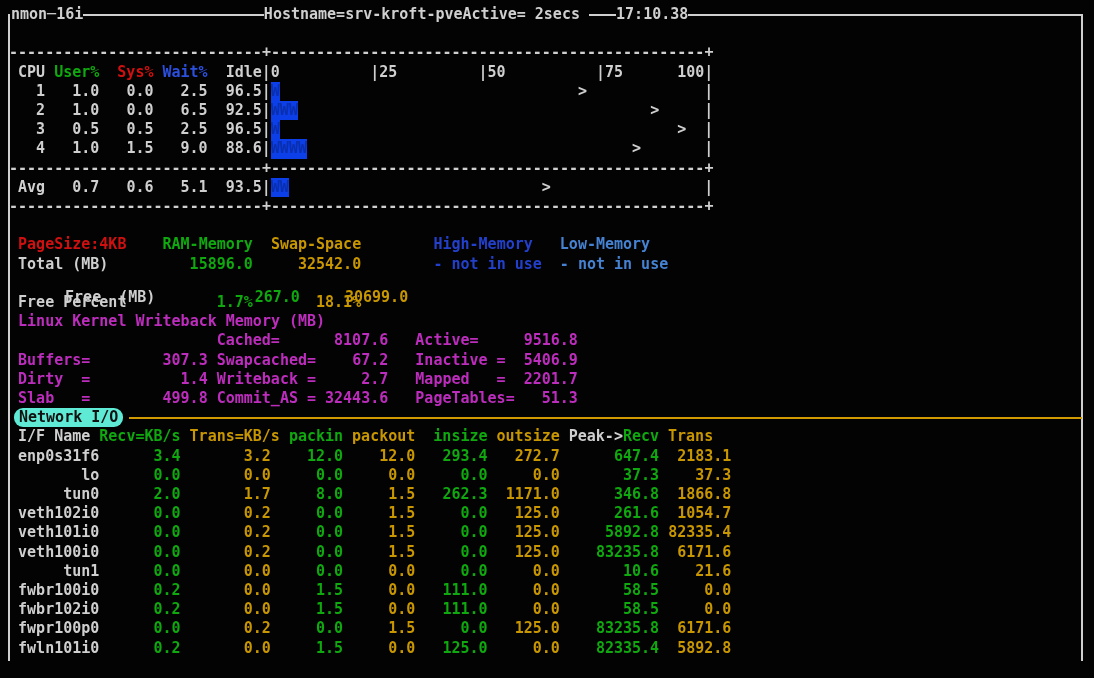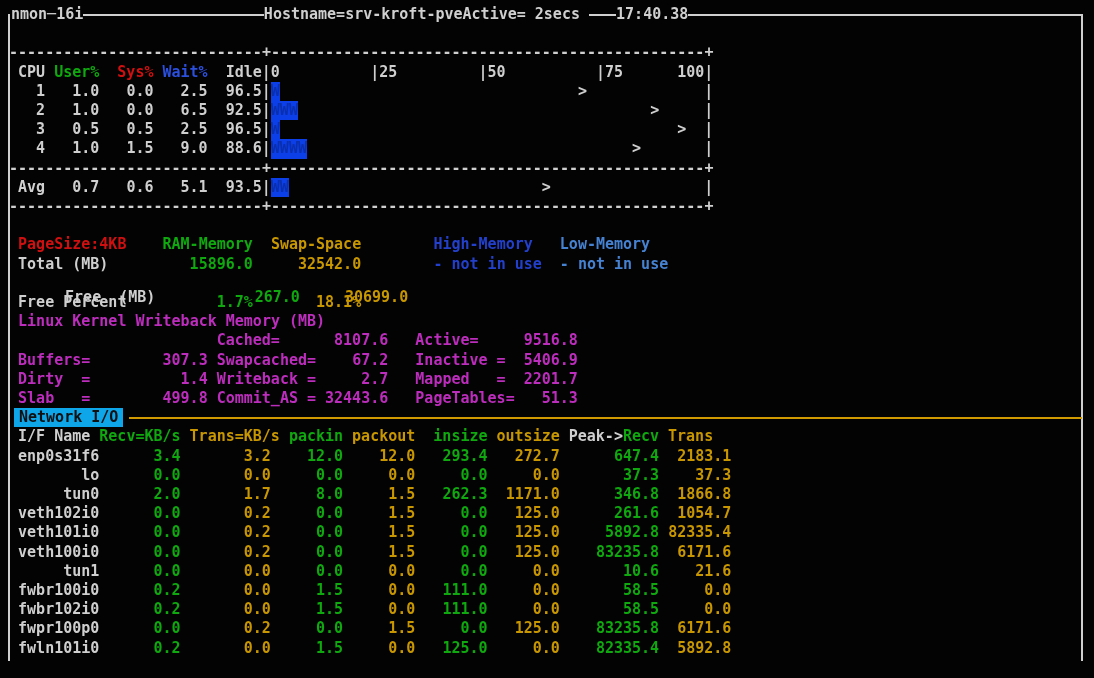--- a/index.html
+++ b/index.html
@@ -14,21 +14,21 @@
   .flex > span{flex:none; white-space:pre;}
   .cell{display:inline-block; vertical-align:top; white-space:pre;}
   .right{text-align:right;}
   .sp{display:inline-block;}
   .spb{display:inline-block; width:14px;}
   .hl{position:relative; display:inline-block; height:19.2px;}
   .hl::after{content:''; position:absolute; left:0; right:0; top:9px; height:2px; background:#cfcfcf;}
   .hl.yl::after{background:#d19a00;}
   .vline{position:absolute; top:14px; bottom:17px; width:2px; background:#cfcfcf;}
   .badge{background:#c9c9c9; color:#101010; padding:0 5px;}
-  .badge.yb{background:#0ea5e9;}
+  .badge.yb{background:#5eead4;border-radius:9px;}
   .g{color:#0fa80f;} .r{color:#d01010;} .b{color:#2b50e0;} .y{color:#c79600;}
   .m{color:#bd2dbd;} .hb{color:#2340cc;} .lb{color:#4682d2;} .def{color:#cfcfcf;}
   .barwrap{position:relative; display:inline-block; width:50ch;}
   .wbar{position:absolute; left:1ch; top:0; background:#0c3fe8; color:#0a2fae;}
   .peak{position:absolute; top:0; color:#cfcfcf;}
   .baredge{position:absolute; top:0; color:#cfcfcf;}
 </style>
 </head>
 <body>
 
@@ -38,21 +38,21 @@
 
   <div class="line flex" style="top:5px; left:11px; width:1071px">
     <span>nmon─16i</span>
     <span class="hl" style="width:20ch"></span>
     <span>Hostname=</span>
     <span>srv-kroft-pve</span>
     <span>Active= </span>
     <span>2secs</span>
     <span class="sp" style="width:1ch"></span>
     <span class="hl" style="width:3ch"></span>
-    <span>17:40.38</span>
+    <span>17:10.38</span>
     <span class="hl" style="flex:1"></span>
   </div>
 
   <div class="line flex" style="top:408px; width:1082px">
     <span class="spb"></span>
     <span class="badge yb">Network I/O</span>
     <span class="hl yl" style="flex:1; margin-left:6px"></span>
   </div>
 
 <div class="line" style="top: 43.4px;"> ----------------------------+------------------------------------------------+</div>

